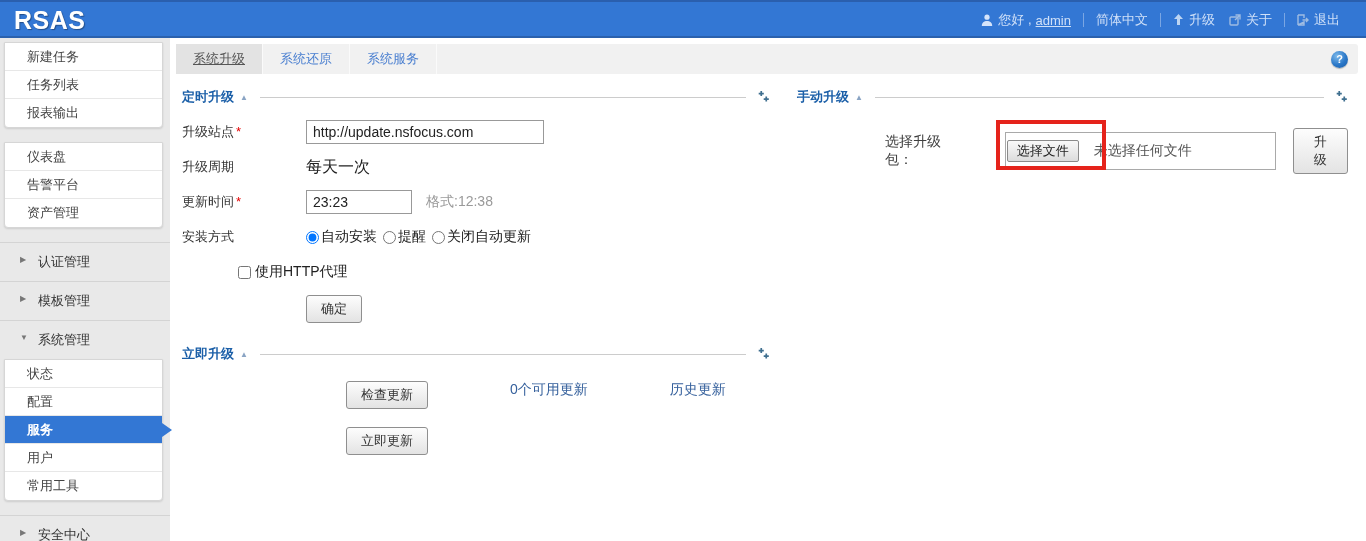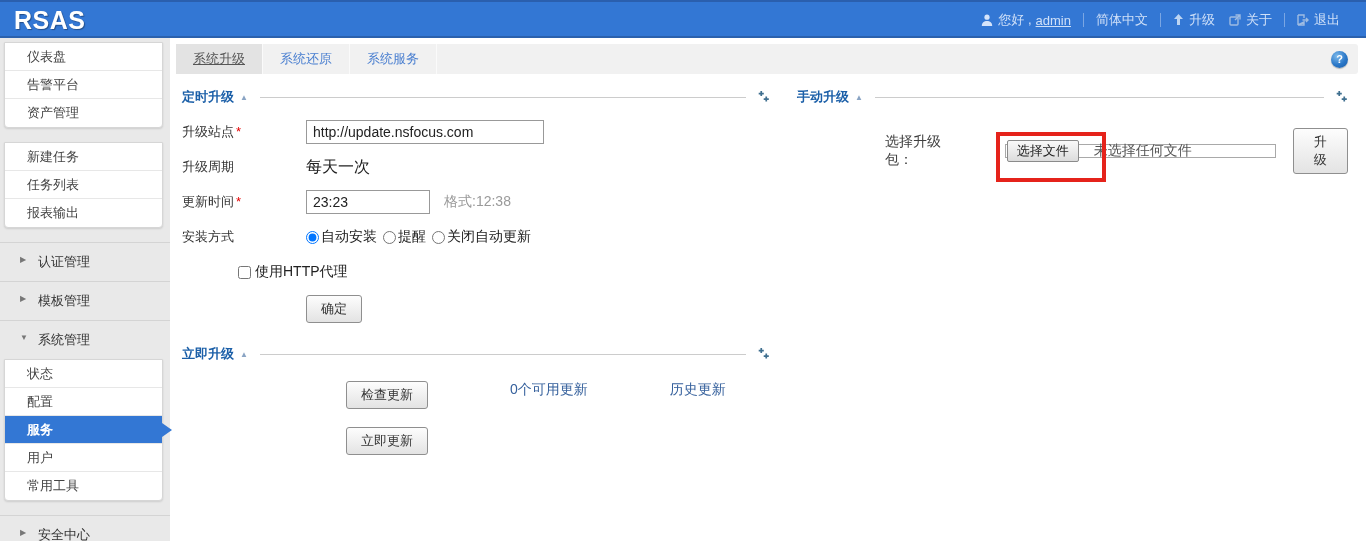--- a/index.html
+++ b/index.html
@@ -59,41 +59,41 @@
   .sechead .rule { flex:1; height:1px; background:#ccc; margin:0 10px 0 12px; }
   .dragicon { display:inline-flex; cursor:move; }
 
   
   .frow { display:flex; align-items:center; margin-bottom:11px; min-height:24px; }
   .flabel { width:124px; color:#333; }
   .req { color:#e20000; margin-left:2px; }
   .tinput { height:24px; border:1px solid #999; padding:0 6px; font-size:14px; color:#222;
     font-family:"Liberation Sans","DejaVu Sans",sans-serif; }
   .w-site { width:238px; }
-  .w-time { width:124px; }
+  .w-time { width:106px; }
   .hint { color:#9a9a9a; font-size:14px; margin-left:14px; }
   .static-val { color:#222; font-size:16px; }
   .radios { display:flex; align-items:center; font-size:14px; color:#222; }
   .radios label { margin:0 6px 0 2px; }
   .chkrow label { margin-left:4px; font-size:14px; color:#222; }
   .btn { display:inline-block; border:1px solid #8f8f8f; border-radius:3px; color:#333;
     background:linear-gradient(#fdfdfd,#e3e3e3); padding:4px 14px; font-size:13px; cursor:pointer;
     font-family:"Liberation Sans","DejaVu Sans",sans-serif; }
 
   
   .imm-row { display:flex; align-items:flex-start; margin-top:18px; }
   .imm-row .btn { margin-left:164px; }
   .avail { color:#35609c; font-size:14px; margin-left:82px; }
   .hist { color:#35609c; font-size:14px; margin-left:82px; text-decoration:none; cursor:pointer; }
 
   
   .man-row { display:flex; align-items:center; margin-top:22px; position:relative; }
   .man-label { margin-left:88px; color:#404040; font-size:14px; }
   .filectl { display:flex; align-items:center; border:1px solid #a9a9a9; background:#fff;
-    width:278px; height:14px; margin-left:38px; position:relative; }
+    width:278px; height:38px; margin-left:38px; position:relative; }
   .choosebtn { margin-left:1px; border:1px solid #8b8b8b; border-radius:2px; height:22px;
     background:linear-gradient(#f9f9f9,#dcdcdc); padding:0 9px; font-size:13px; color:#222; cursor:pointer;
     font-family:"Liberation Sans","DejaVu Sans",sans-serif; }
   .nofile { margin-left:15px; color:#555; font-size:14px; }
   .redbox { position:absolute; left:-10px; top:-13px; width:110px; height:50px;
     border:4px solid #e5231b; pointer-events:none; z-index:5; }
   .upg-btn { margin-left:17px; }
 </style>
 </head>
 <body>
@@ -143,28 +143,28 @@
       </span>
       <a>退出</a>
     </div>
   </div>
 </div>
 
 <div class="page">
 
   <div class="sidebar">
     <div class="card">
+      <div class="itm">新建任务</div>
+      <div class="itm">任务列表</div>
+      <div class="itm">报表输出</div>
+    </div>
+    <div class="card">
       <div class="itm">仪表盘</div>
       <div class="itm">告警平台</div>
       <div class="itm">资产管理</div>
-    </div>
-    <div class="card">
-      <div class="itm">新建任务</div>
-      <div class="itm">任务列表</div>
-      <div class="itm">报表输出</div>
     </div>
 
     <div class="side-sec">
       <span class="arr">▶</span>
       <span>认证管理</span>
     </div>
     <div class="side-sec">
       <span class="arr">▶</span>
       <span>模板管理</span>
     </div>

